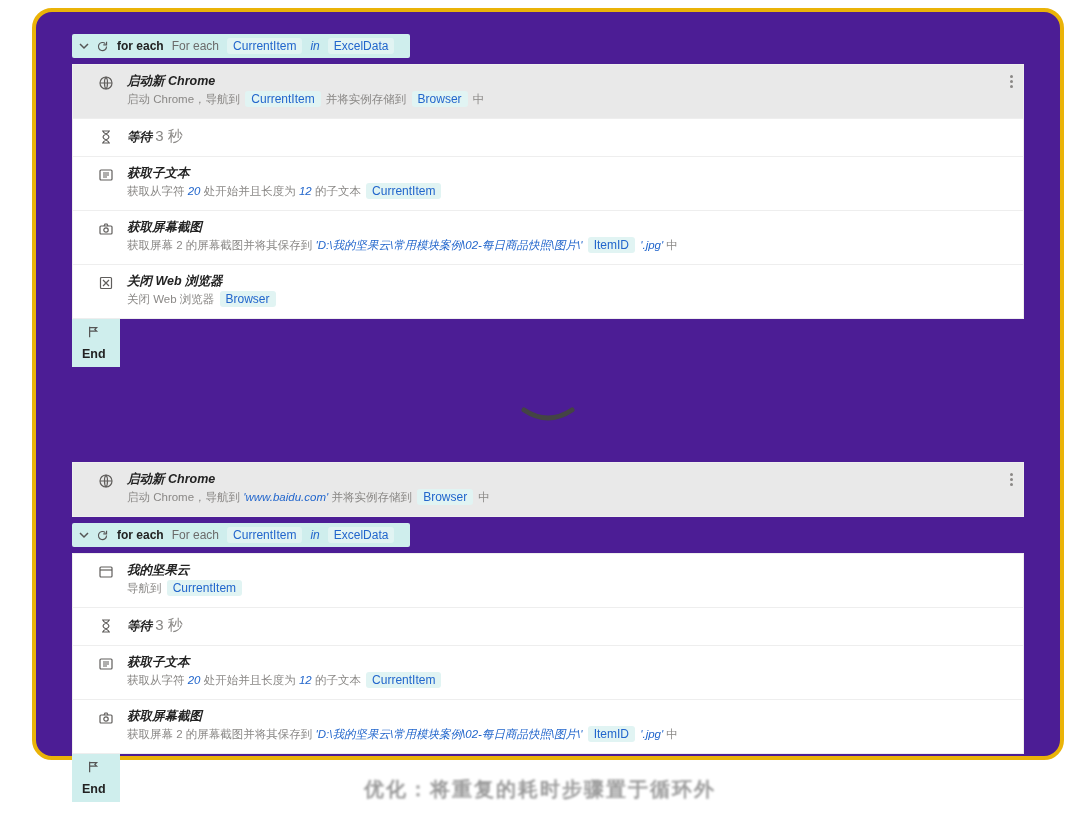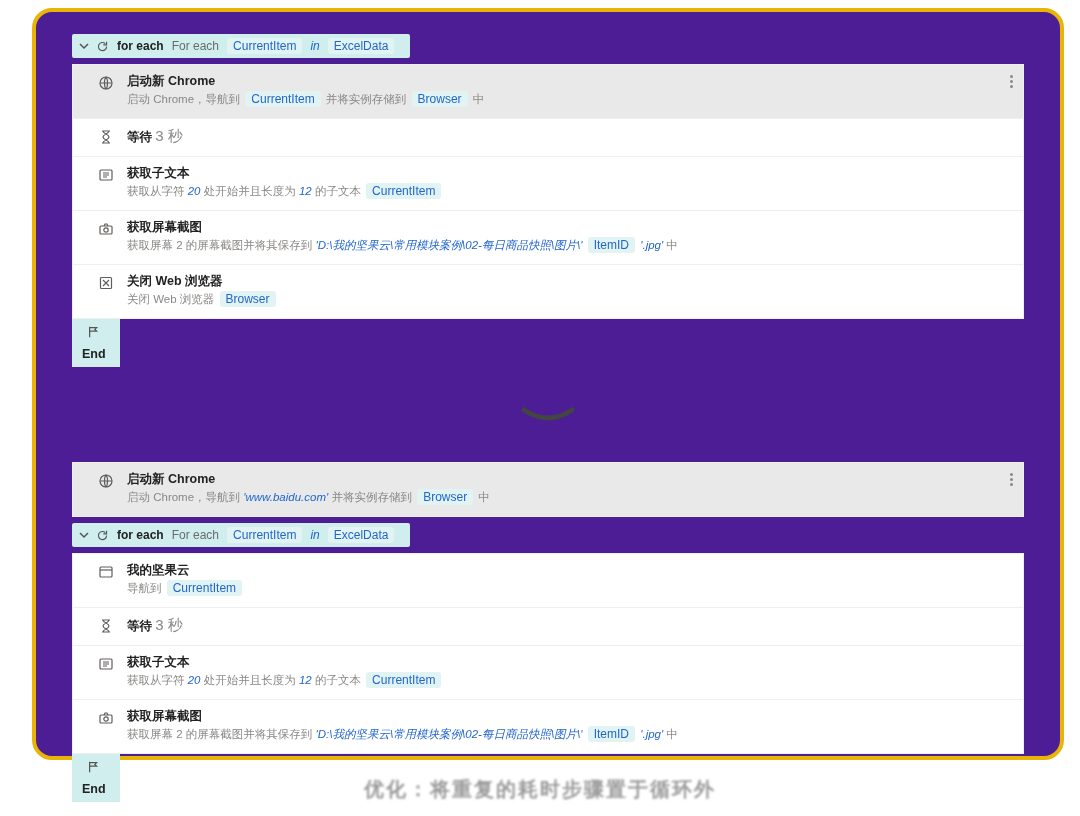--- a/index.html
+++ b/index.html
@@ -80,21 +80,21 @@
   .action-row.shaded { background: #e9e9e9; }
   .action-row .icon {
     width: 18px; height: 18px;
     display:flex; align-items:center; justify-content:center;
     color:#605e5c;
     flex-shrink:0;
     margin-top:1px;
   }
   .action-row .icon svg { width:16px; height:16px; }
   .action-row .content { flex:1; min-width:0; }
-  .action-row .title { font-size: 12.5px; font-weight: 700; color:#222; line-height:16px; }
+  .action-row .title { font-size: 12.5px; font-weight: 700; color:#222; line-height:16px;font-style:italic; }
   .action-row .sub { font-size: 11.5px; color:#8a8886; line-height:18px; margin-top:1px; }
   .action-row .sub .link-blue { color:#2266cc; }
   .action-row .more {
     position:absolute; right:10px; top:10px;
     display:flex; flex-direction:column; gap:2px;
     cursor:pointer;
   }
   .action-row .more span { width:3px; height:3px; background:#8a8886; border-radius:50%; }
   .end-row {
     display:inline-flex; align-items:center; gap:8px;

